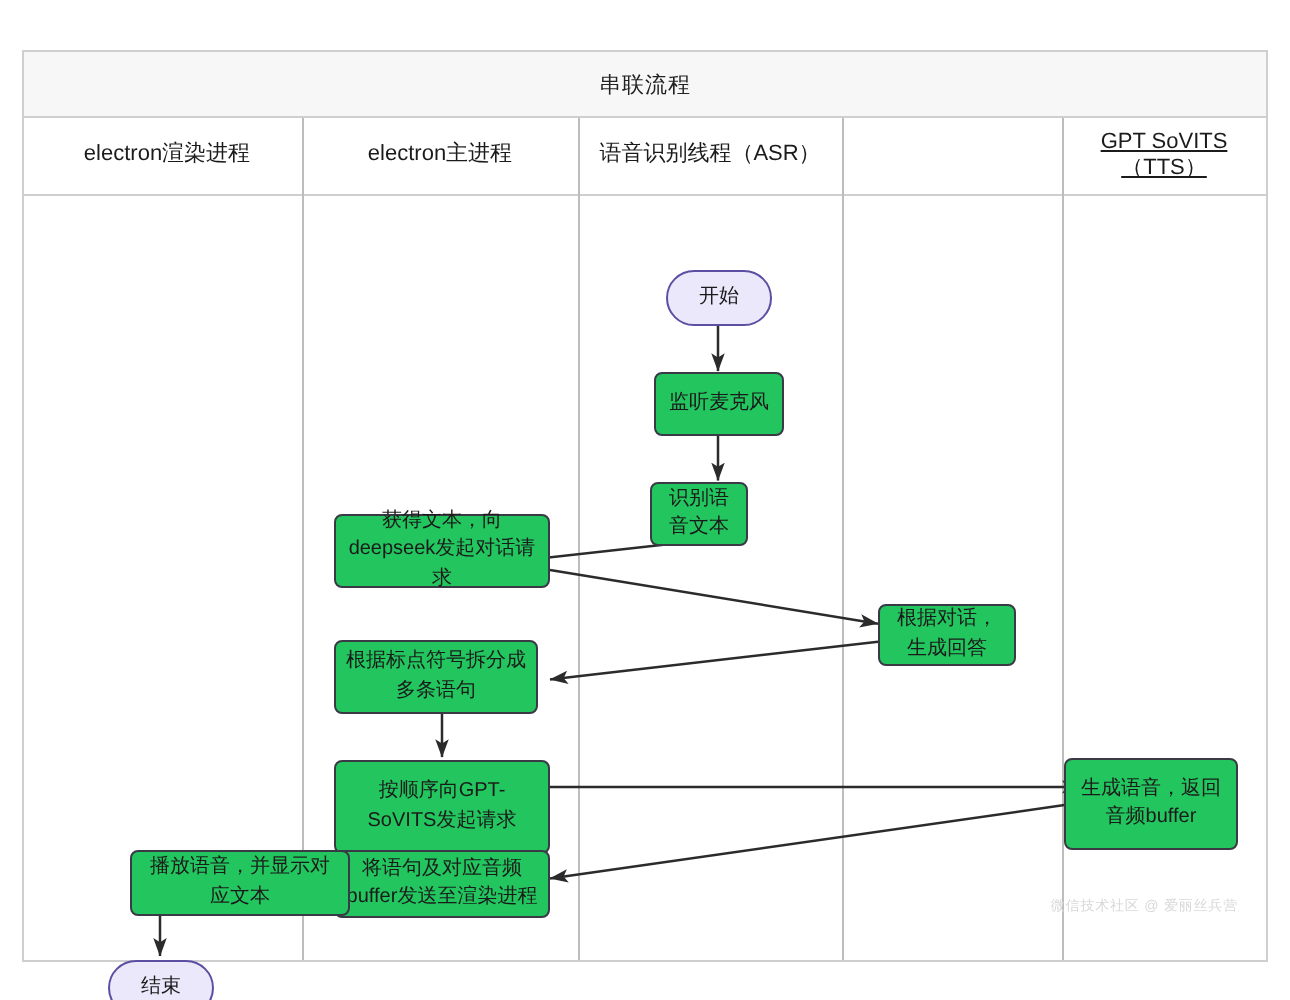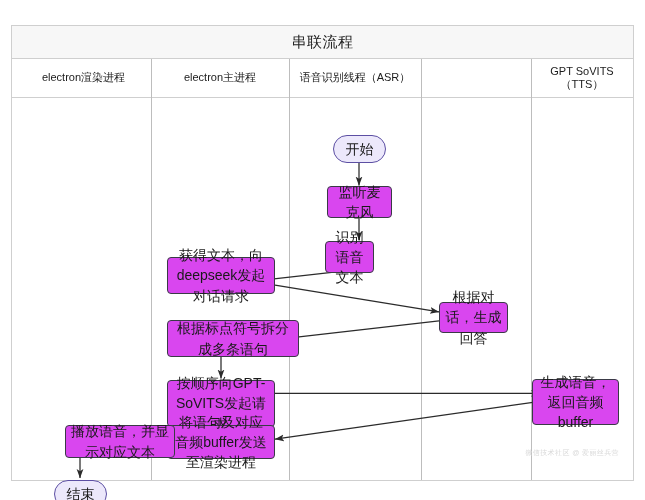--- a/index.html
+++ b/index.html
@@ -36,21 +36,21 @@
     width: 100%;
     height: 33px;
     background: #f7f7f7;
     border-bottom: 1px solid #cfcfcf;
     box-sizing: border-box;
     display: flex;
     align-items: center;
     justify-content: center;
   }
   .title-text {
-    font-size: 15px;
+    font-size: 11px;
     color: #222222;
     letter-spacing: 0.5px;
   }
 
   
   .lane-header-row {
     position: absolute;
     left: 0;
     top: 33px;
     width: 100%;
@@ -90,27 +90,27 @@
   }
 
   
   .node {
     position: absolute;
     box-sizing: border-box;
     display: flex;
     align-items: center;
     justify-content: center;
     text-align: center;
-    font-size: 14px;
+    font-size: 10px;
     line-height: 1.45;
     color: #1a1a1a;
     padding: 3px 5px;
   }
   .node.process {
-    background: #d946ef;
+    background: #22c55e;
     border: 1.1px solid #3a3a46;
     border-radius: 4px;
   }
   .node.terminal {
     background: #ece8fb;
     border: 1.1px solid #5c4fa3;
     border-radius: 999px;
   }
 
   
@@ -143,21 +143,21 @@
   <div class="diagram-frame">
 
     <div class="title-band">
       <span class="title-text">串联流程</span>
     </div>
 
     <div class="lane-header-row">
       <div class="lane-header" style="left:2px; width:139px;">electron渲染进程</div>
       <div class="lane-header" style="left:139px; width:138px;">electron主进程</div>
       <div class="lane-header" style="left:277px; width:132px;">语音识别线程（ASR）</div>
-      <div class="lane-header" style="left:519px; width:102px; justify-content:flex-start; ">GPT SoVITS（TTS）</div>
+      <div class="lane-header" style="left:519px; width:102px; justify-content:flex-start; text-decoration:underline;">GPT SoVITS（TTS）</div>
     </div>
 
     <div class="lane-divider" style="left:139px;"></div>
     <div class="lane-divider" style="left:277px;"></div>
     <div class="lane-divider" style="left:409px;"></div>
     <div class="lane-divider" style="left:519px;"></div>
 
     <div class="lane-body">
 
       <svg class="edges" viewBox="0 0 621 384" preserveAspectRatio="none">
@@ -188,21 +188,21 @@
 
           <line x1="68" y1="360" x2="68" y2="382"></line>
         </g>
       </svg>
 
       <div class="node terminal" style="left:321px; top:37px; width:53px; height:28px;">开始</div>
       <div class="node process" style="left:315px; top:88px; width:65px; height:32px;">监听麦克风</div>
       <div class="node process" style="left:313px; top:143px; width:49px; height:32px;">识别语音文本</div>
 
       <div class="node process" style="left:155px; top:159px; width:108px; height:37px;">获得文本，向deepseek发起对话请求</div>
-      <div class="node process" style="left:155px; top:222px; width:132px; height:37px;">根据标点符号拆分成多条语句</div>
+      <div class="node process" style="left:155px; top:222px; width:102px; height:37px;">根据标点符号拆分成多条语句</div>
       <div class="node process" style="left:155px; top:282px; width:108px; height:47px;">按顺序向GPT-SoVITS发起请求</div>
       <div class="node process" style="left:155px; top:327px; width:108px; height:34px;">将语句及对应音频buffer发送至渲染进程</div>
 
       <div class="node process" style="left:427px; top:204px; width:69px; height:31px;">根据对话，生成回答</div>
 
       <div class="node process" style="left:520px; top:281px; width:87px; height:46px;">生成语音，返回音频buffer</div>
 
       <div class="node process" style="left:14px; top:327px; width:110px; height:33px;margin-left:39px;">播放语音，并显示对应文本</div>
       <div class="node terminal" style="left:42px; top:382px; width:53px; height:28px;">结束</div>
 

